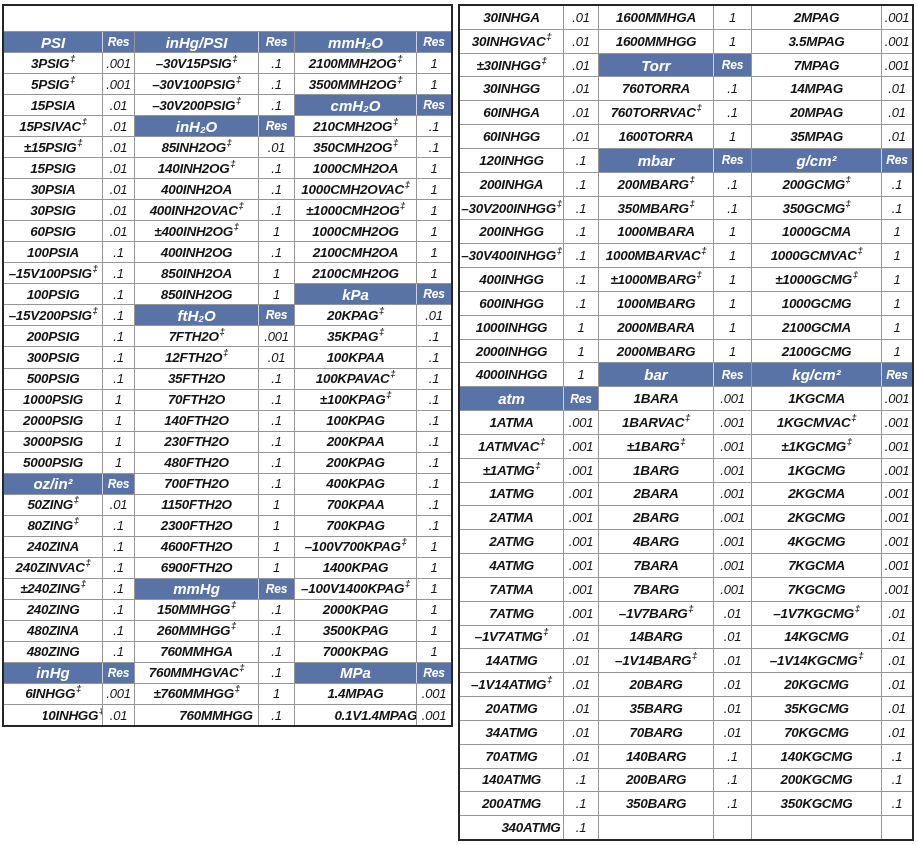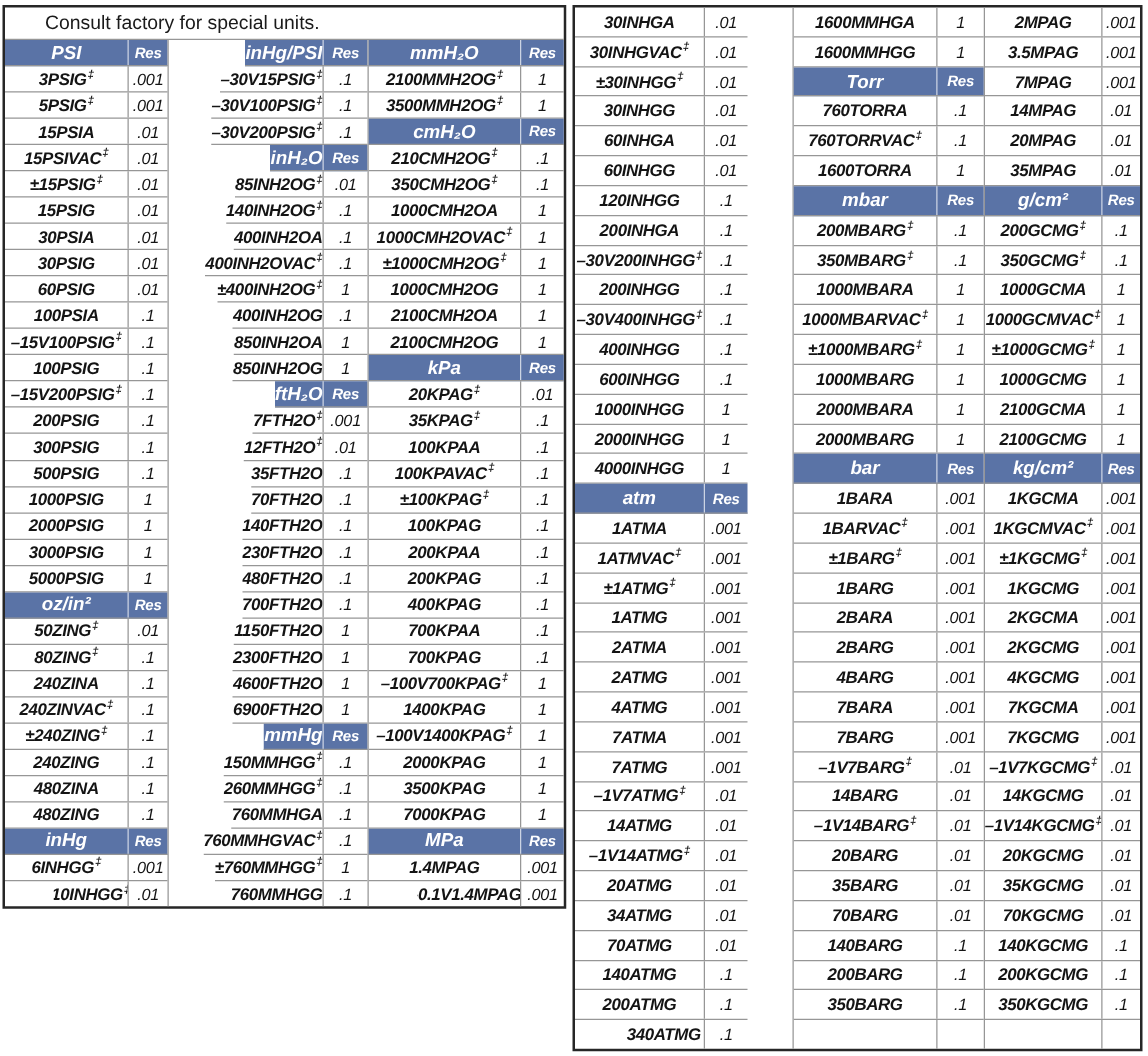--- a/index.html
+++ b/index.html
@@ -16,24 +16,24 @@
     font-size:15.5px;color:#1a1a1a;white-space:nowrap;
   }
   .note-row .n1{margin-left:7px;}
   .note-row .n2{margin-left:32px;}
   .cols{display:flex;}
   .left .cols{height:693px;}
   .right .cols{height:833px;}
   .pair{display:flex;flex-direction:column;flex:0 0 auto;min-width:0;font-style:italic;}
   .pair+.pair{border-left:1px solid var(--grid);}
   .left .p0{width:130px;}
-  .left .p1{width:159px;align-items:flex-end;}
+  .left .p1{width:159px;}
   .left .p2{flex:1 1 auto;}
   .right .p0{width:138px;}
-  .right .p1{width:152px;margin-left:36px;}
+  .right .p1{width:152px;}
   .right .p2{flex:1 1 auto;}
   .row{flex:1 1 0;display:flex;min-height:0;border-bottom:1px solid var(--grid);}
   .pair .row:last-child{border-bottom:none;padding-left:39px;}
   .cellv{
     flex:1 1 auto;display:flex;align-items:center;justify-content:center;
     border-right:1px solid var(--grid);
     font-weight:bold;font-size:13.5px;letter-spacing:-0.3px;min-width:0;
     white-space:nowrap;overflow:hidden;
   }
   .cellr{
@@ -50,21 +50,20 @@
   .row.h .cellv{color:var(--htext);font-size:15px;letter-spacing:0;border-right:1px solid #ccd4e3;}
   .row.h .cellr{color:var(--htext);font-weight:bold;font-size:12px;}
   .cellv .txt{display:inline;}
   sup.dg{font-size:9px;font-weight:bold;vertical-align:6px;line-height:0;margin-left:1px;}
 </style>
 </head>
 <body>
 
 <div class="table left">
   <div class="note-row">
-    <span class="n2">Consult factory for special units.</span>
   </div>
   <div class="cols">
       <div class="pair p0">
         <div class="row h">
           <div class="cellv">PSI</div>
           <div class="cellr">Res</div>
         </div>
         <div class="row">
           <div class="cellv">
             <span class="txt">3PSIG<sup class="dg">‡</sup></span>

